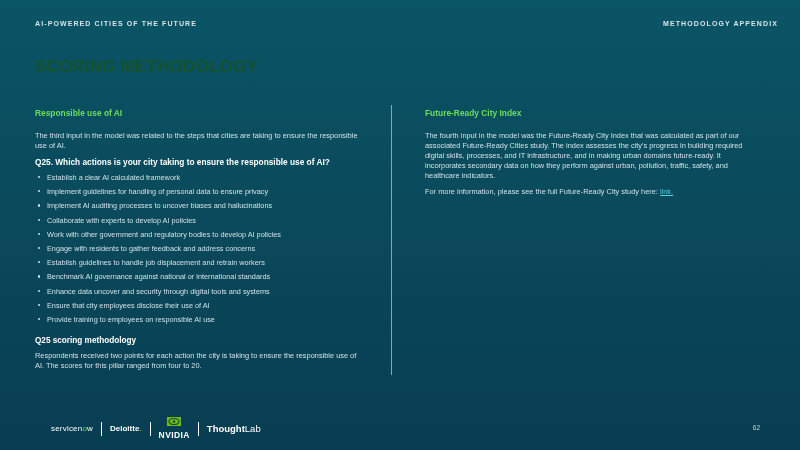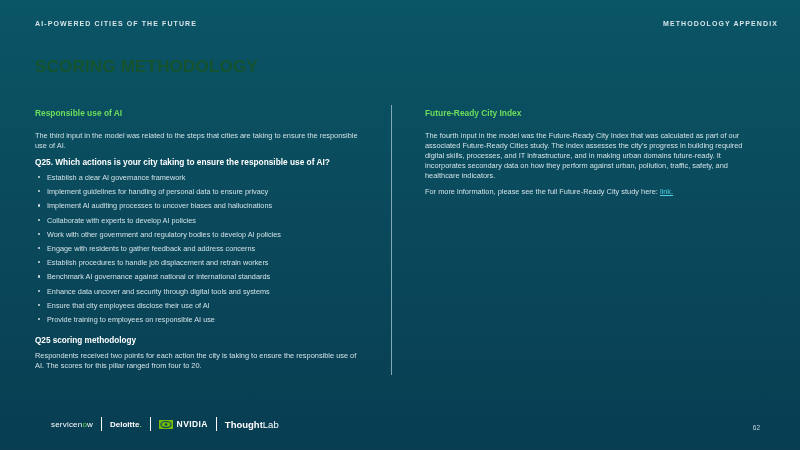--- a/index.html
+++ b/index.html
@@ -54,47 +54,47 @@
       position: absolute; left: 51px; top: 417px;
       display: flex; align-items: center; gap: 6px;
       color: #ffffff;
       text-align: center;
     }
     .logo-servicenow { font-size: 8px; letter-spacing: 0.2px; color: #ffffff; }
     .logo-servicenow .oo { color: #62d84e; }
     .sep { width: 1px; height: 14px; background: #ffffff; margin: 0 2px; }
     .logo-deloitte { font-size: 8px; font-weight: bold; color: #ffffff; }
     .logo-deloitte .period { color: #86bc25; }
-    .logo-nvidia { display: flex; align-items: center; gap: 4px; font-size: 8.5px; font-weight: bold; letter-spacing: 0.4px; }
+    .logo-nvidia { display: flex; align-items: center; gap: 4px; font-size: 8.5px; font-weight: bold; letter-spacing: 0.4px; flex-direction: column; }
     .nv-eye { width: 14px; height: 9px; }
     .logo-thoughtlab { font-size: 9.5px; color: #ffffff; }
     .logo-thoughtlab b { font-weight: bold; }
     .page-num {
       position: absolute; right: 40px; top: 424px; font-size: 6.5px; color: #c5d6dc;
     }
   </style>
 </head>
 <body>
 
 <div class="eyebrow left">AI-POWERED CITIES OF THE FUTURE</div>
 <div class="eyebrow right">METHODOLOGY APPENDIX</div>
 <div class="page-title">SCORING METHODOLOGY</div>
 
 <div class="col left">
   <div class="section-head">Responsible use of AI</div>
   <p class="para">The third input in the model was related to the steps that cities are taking to ensure the responsible use of AI.</p>
   <div class="question">Q25. Which actions is your city taking to ensure the responsible use of AI?</div>
   <ul class="bullets">
-    <li><span class="dot"></span><span>Establish a clear AI governance framework</span></li>
+    <li><span class="dot"></span><span>Establish a clear AI calculated framework</span></li>
     <li><span class="dot"></span><span>Implement guidelines for handling of personal data to ensure privacy</span></li>
     <li><span class="dot"></span><span>Implement AI auditing processes to uncover biases and hallucinations</span></li>
     <li><span class="dot"></span><span>Collaborate with experts to develop AI policies</span></li>
     <li><span class="dot"></span><span>Work with other government and regulatory bodies to develop AI policies</span></li>
     <li><span class="dot"></span><span>Engage with residents to gather feedback and address concerns</span></li>
-    <li><span class="dot"></span><span>Establish procedures to handle job displacement and retrain workers</span></li>
+    <li><span class="dot"></span><span>Establish guidelines to handle job displacement and retrain workers</span></li>
     <li><span class="dot"></span><span>Benchmark AI governance against national or international standards</span></li>
     <li><span class="dot"></span><span>Enhance data uncover and security through digital tools and systems</span></li>
     <li><span class="dot"></span><span>Ensure that city employees disclose their use of AI</span></li>
     <li><span class="dot"></span><span>Provide training to employees on responsible AI use</span></li>
   </ul>
   <div class="sub-head">Q25 scoring methodology</div>
   <p class="para">Respondents received two points for each action the city is taking to ensure the responsible use of AI. The scores for this pillar ranged from four to 20.</p>
 </div>
 
 <div class="divider"></div>

